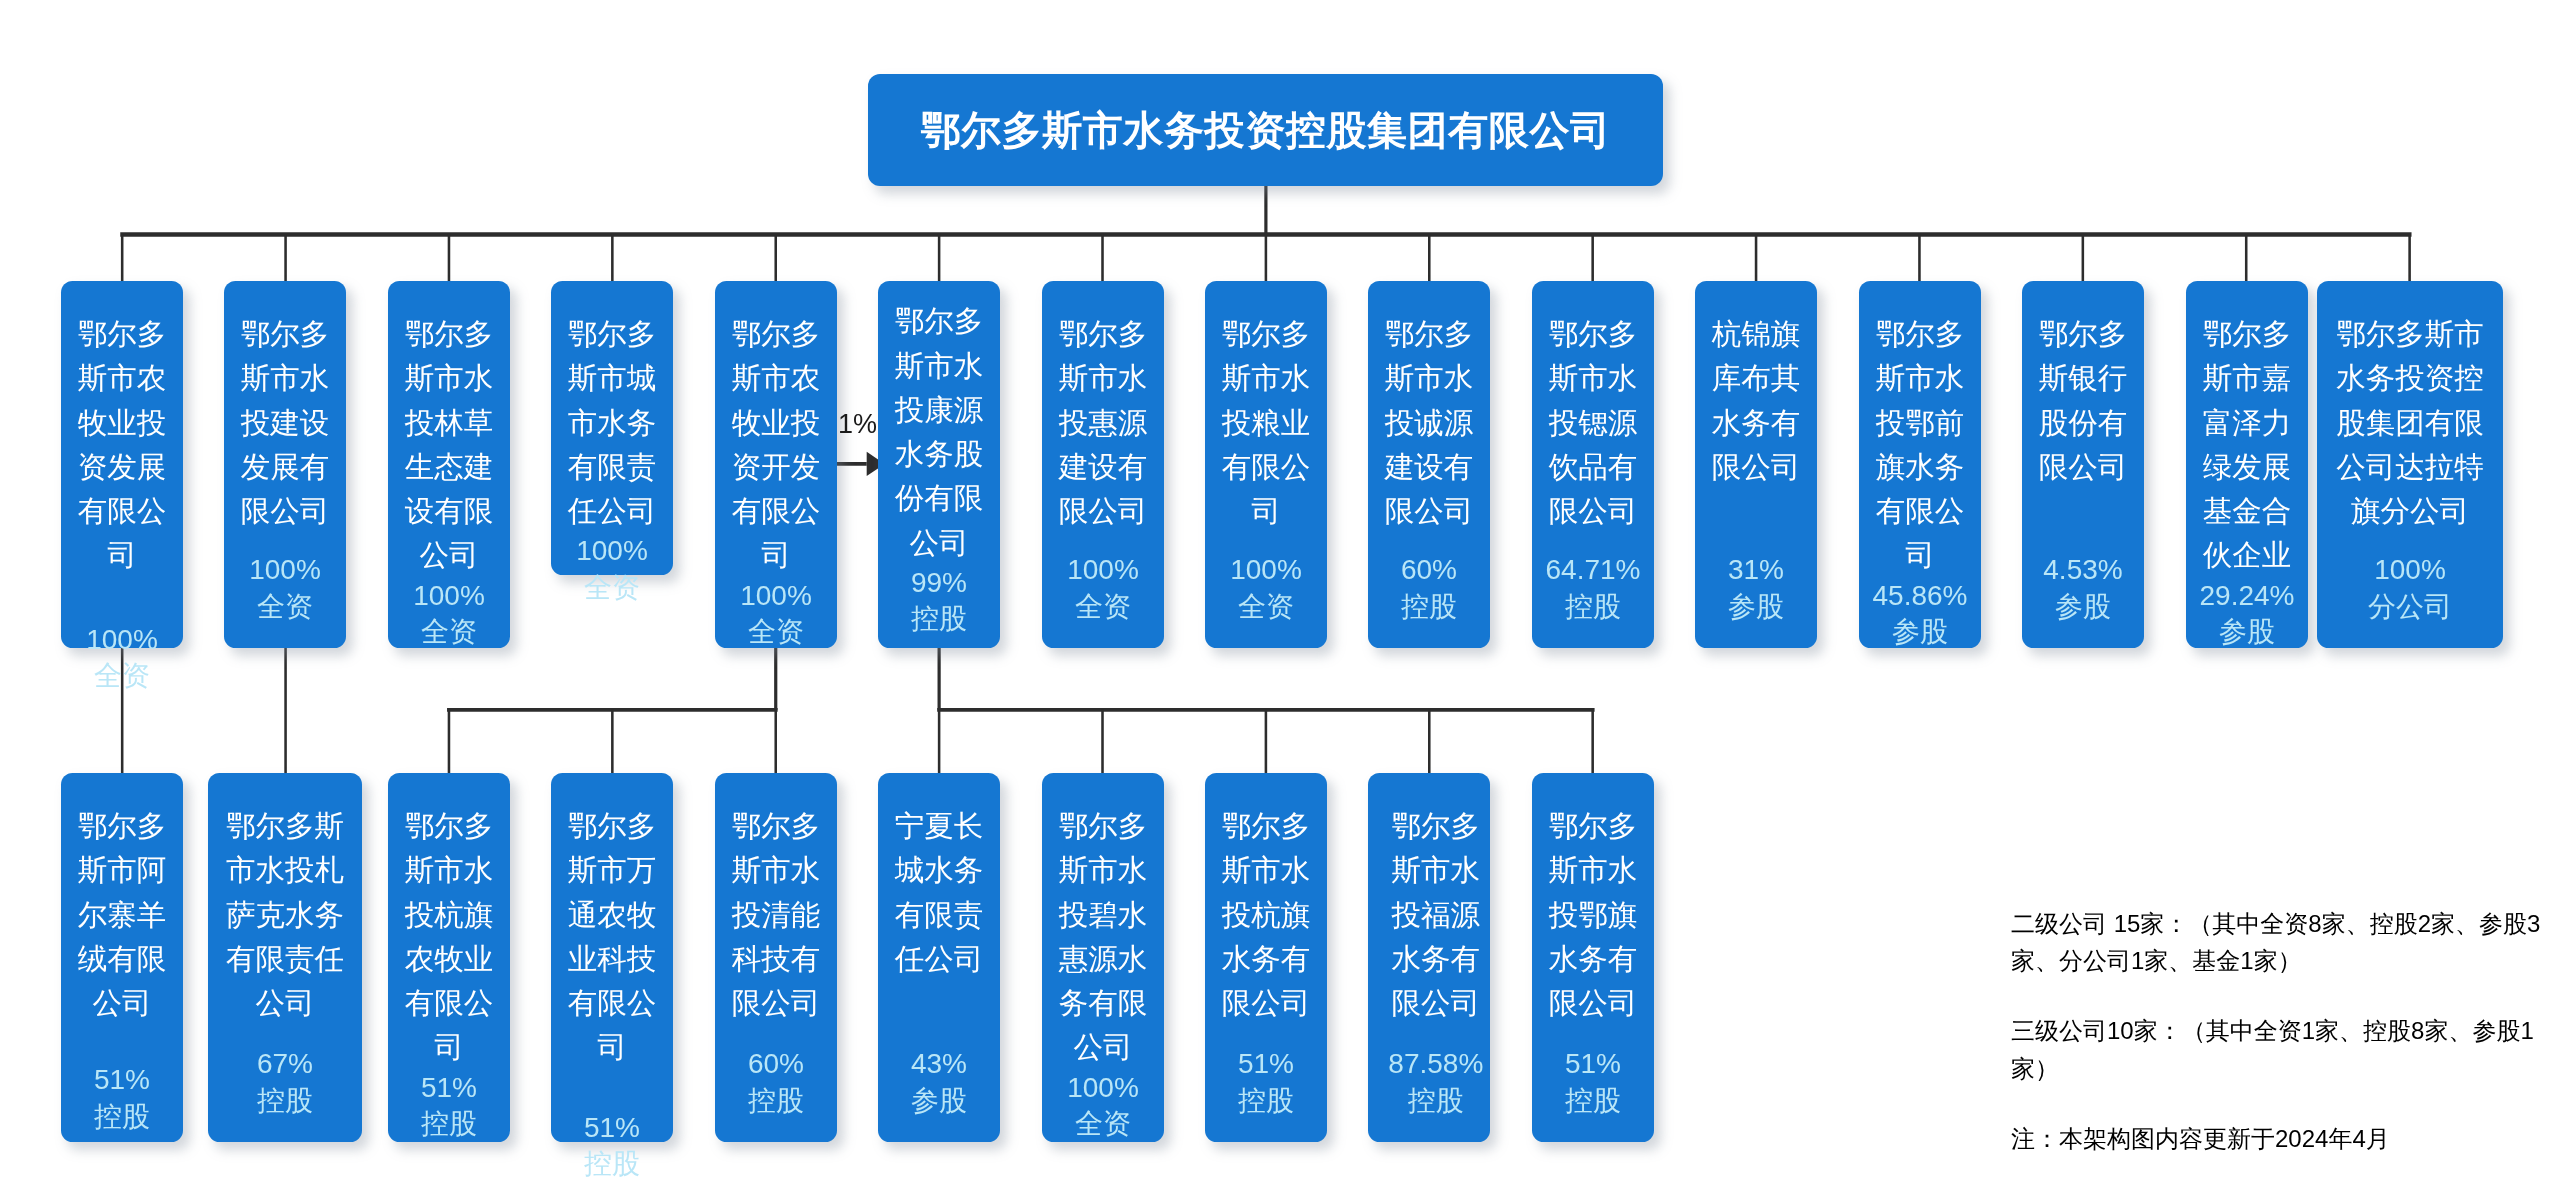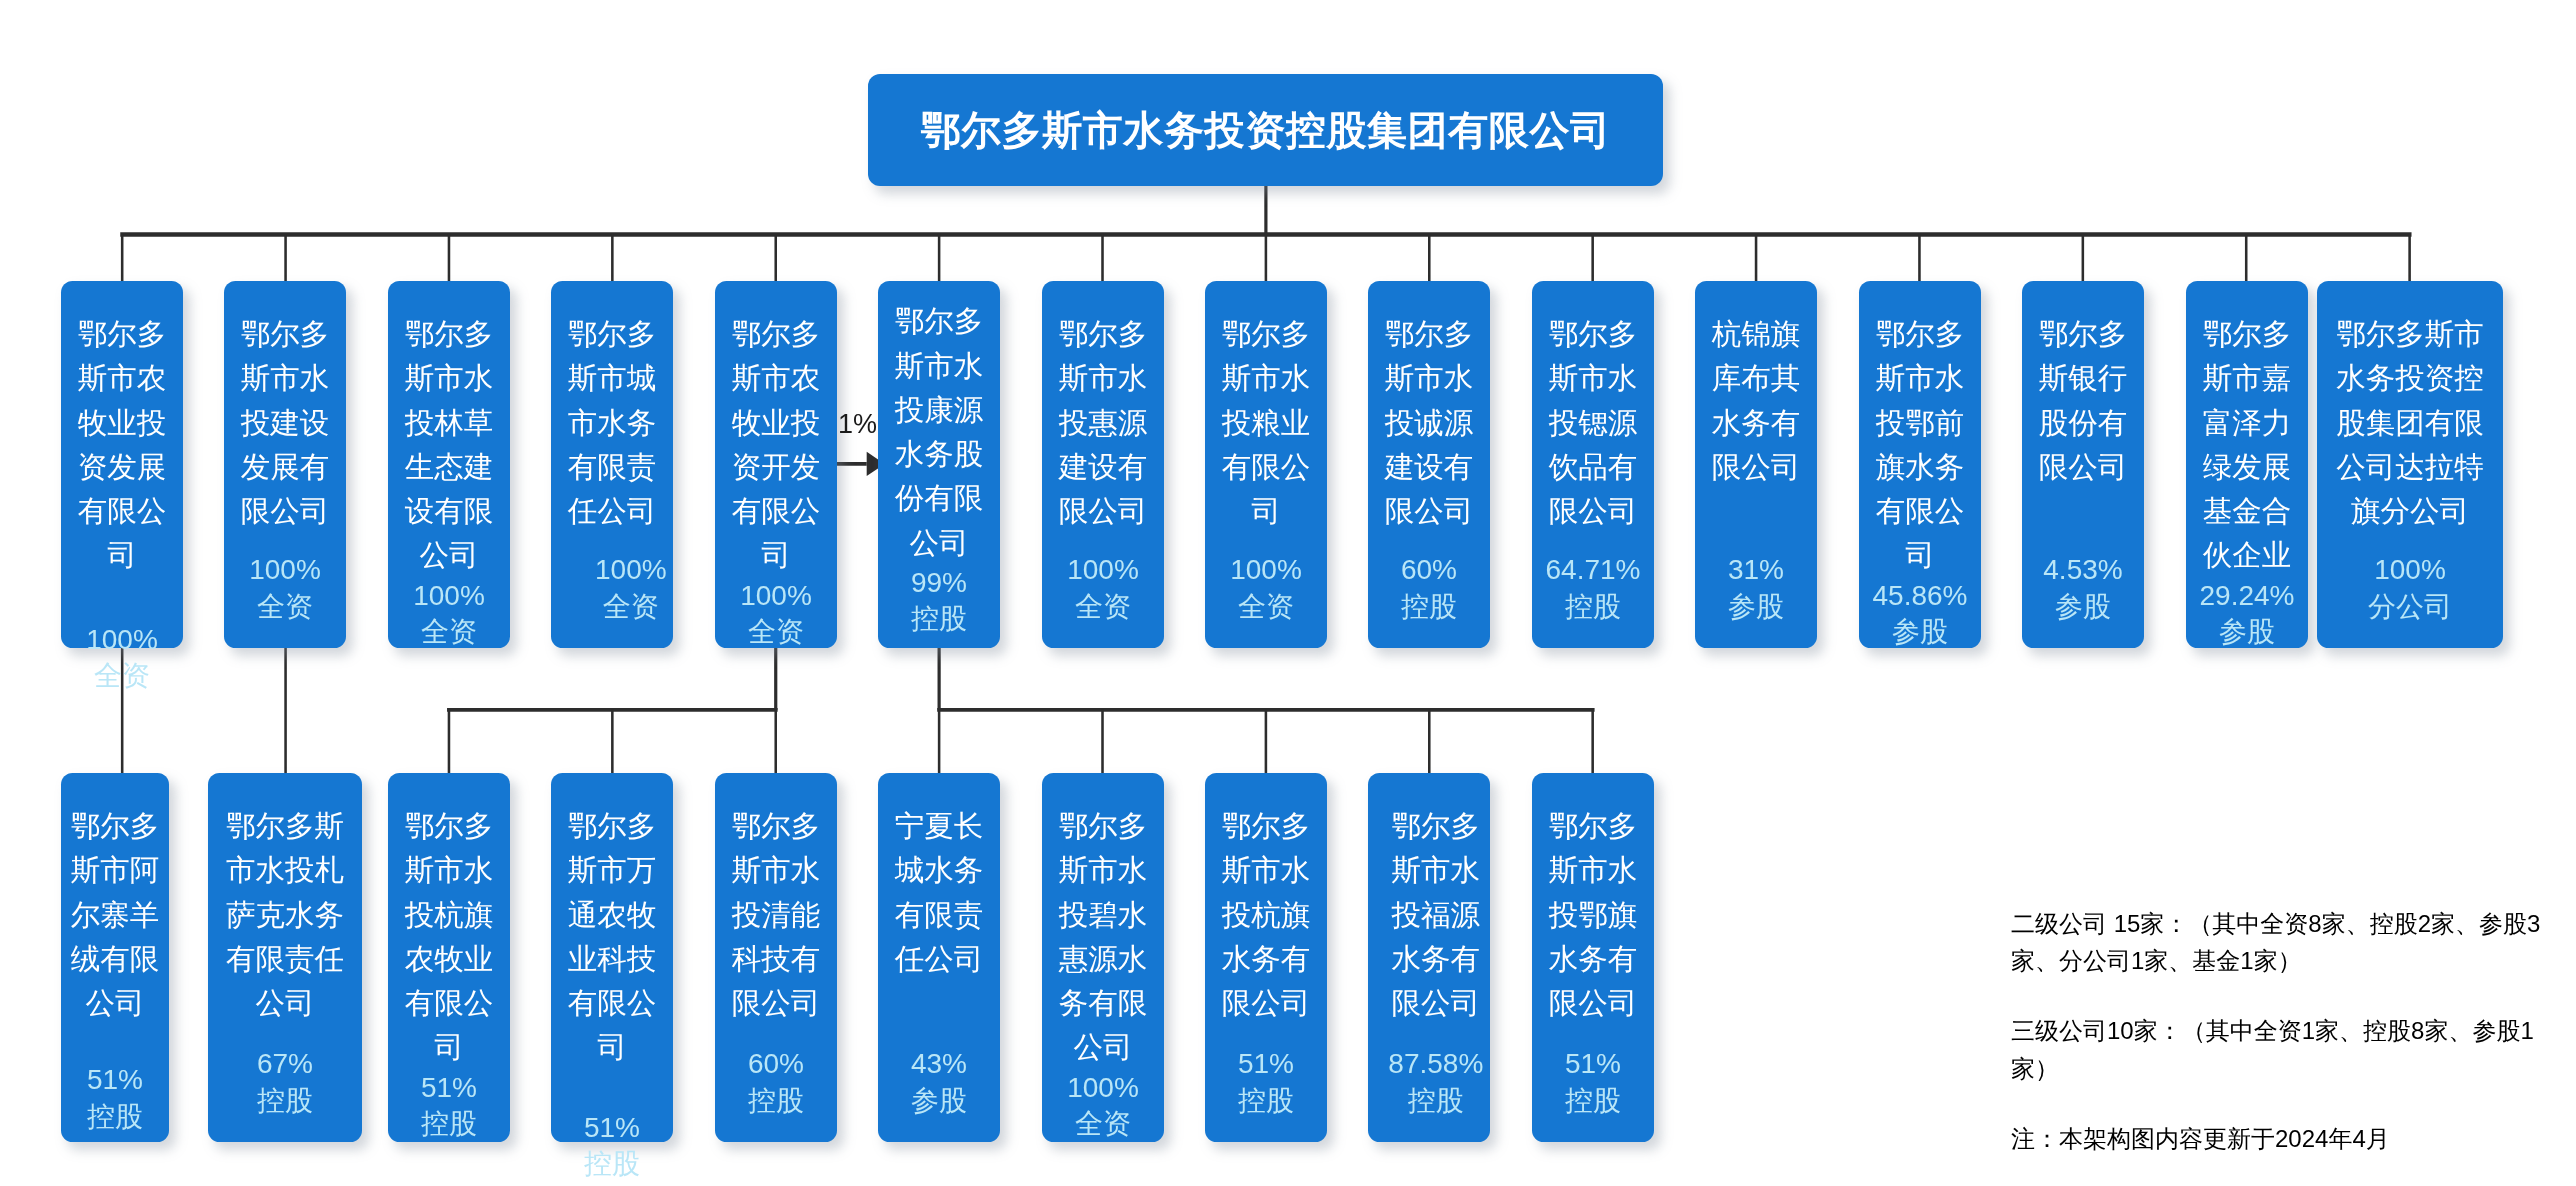--- a/index.html
+++ b/index.html
@@ -130,21 +130,21 @@
           <div>全资</div>
         </div>
       </div>
       <div class="org-box" style="left: 388px; top: 281px; width: 122px; height: 367px;">
         <div class="box-name">鄂尔多斯市水投林草生态建设有限公司</div>
         <div class="box-pct">
           <div>100%</div>
           <div>全资</div>
         </div>
       </div>
-      <div class="org-box" style="left: 551px; top: 281px; width: 122px; height: 367px; align-items: flex-end;">
+      <div class="org-box" style="left: 551px; top: 281px; width: 122px; height: 294px;">
         <div class="box-name">鄂尔多斯市城市水务有限责任公司</div>
         <div class="box-pct">
           <div>100%</div>
           <div>全资</div>
         </div>
       </div>
       <div class="org-box" style="left: 715px; top: 281px; width: 122px; height: 367px;">
         <div class="box-name">鄂尔多斯市农牧业投资开发有限公司</div>
         <div class="box-pct">
           <div>100%</div>
@@ -216,21 +216,21 @@
       </div>
       <div class="org-box" style="left: 2317px; top: 281px; width: 186px; height: 367px;">
         <div class="box-name">鄂尔多斯市水务投资控股集团有限公司达拉特旗分公司</div>
         <div class="box-pct">
           <div>100%</div>
           <div>分公司</div>
         </div>
       </div>
     </div>
   <div id="level3-row">
-      <div class="org-box" style="left: 61px; top: 773px; width: 108px; height: 369px; gap: 37px;">
+      <div class="org-box" style="left: 61px; top: 773px; width: 122px; height: 369px; gap: 37px;">
         <div class="box-name">鄂尔多斯市阿尔寨羊绒有限公司</div>
         <div class="box-pct">
           <div>51%</div>
           <div>控股</div>
         </div>
       </div>
       <div class="org-box" style="left: 208px; top: 773px; width: 154px; height: 369px;">
         <div class="box-name">鄂尔多斯市水投札萨克水务有限责任公司</div>
         <div class="box-pct">
           <div>67%</div>

